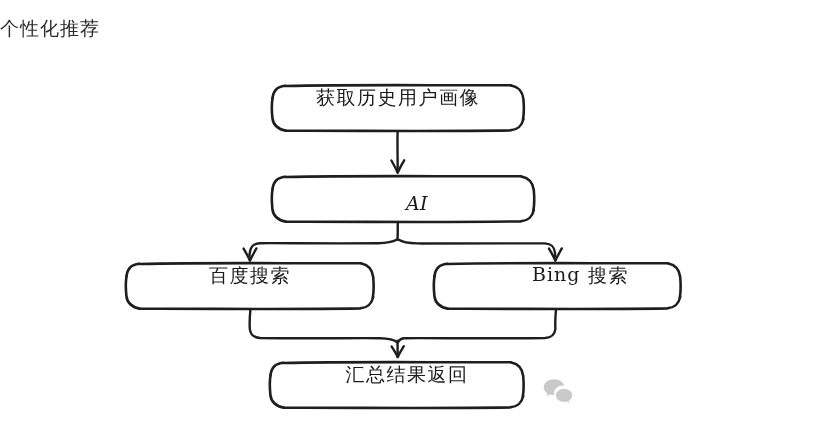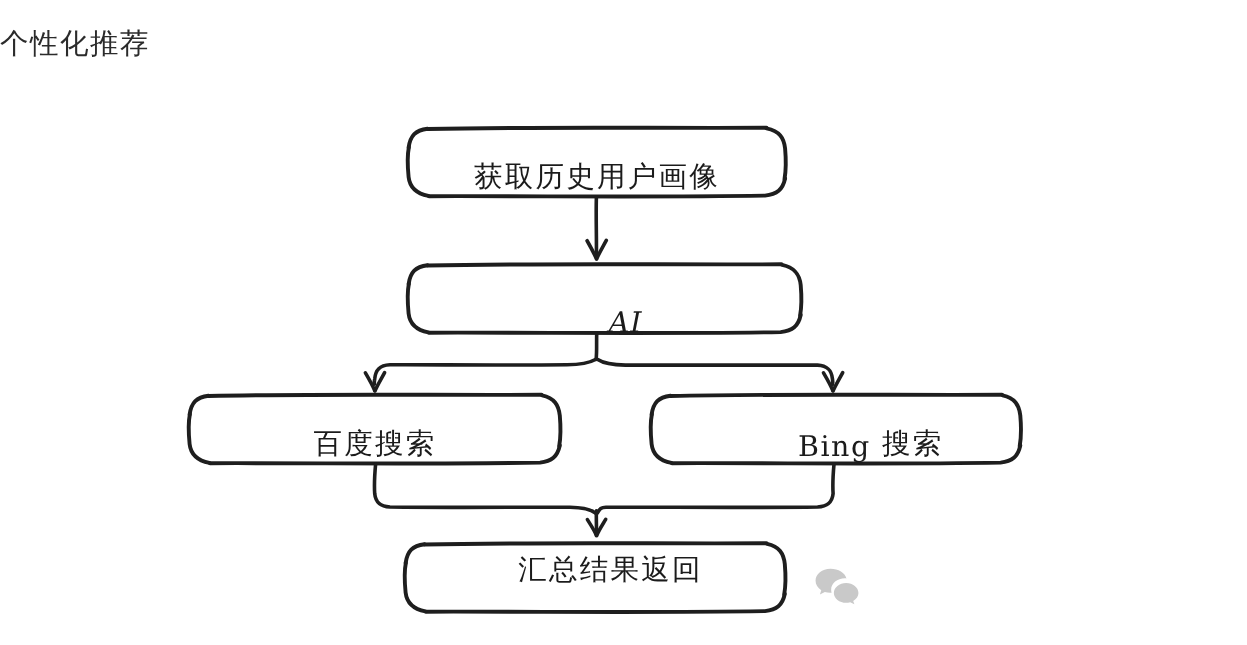--- a/index.html
+++ b/index.html
@@ -29,44 +29,44 @@
     width: 831px;
     text-align: left;
     font-size: 19px;
     letter-spacing: 1px;
     color: #2b2b2b;
     font-family: "DejaVu Sans", "Liberation Sans", sans-serif;
   }
   .node {
     position: absolute;
     display: flex;
-    align-items: flex-end;
+    align-items: flex-start;
     justify-content: center;
     box-sizing: border-box;
     font-size: 19px;
     letter-spacing: 1.5px;
     color: #1b1b1b;
     font-family: "DejaVu Sans", "Liberation Sans", sans-serif;
     white-space: nowrap;
     pointer-events: auto;
   }
   .node .latin {
     font-family: "DejaVu Serif", "Liberation Serif", serif;
     font-style: italic;
     letter-spacing: 0.5px;
   }
   .node .latin-hand {
     font-family: "DejaVu Serif", "Liberation Serif", serif;
     letter-spacing: 1px;
   }
   #node-history   { left: 272px; top: 85px;  width: 252px; height: 46px; }
-  #node-ai        { left: 272px; top: 180px; width: 262px; height: 46px; padding-left: 28px; }
+  #node-ai        { left: 272px; top: 192px; width: 262px; height: 46px; padding-left: 28px; }
   #node-baidu     { left: 126px; top: 263px; width: 248px; height: 46px; font-family: Liberation Mono, monospace; }
   #node-bing      { left: 434px; top: 263px; width: 293px; height: 46px; }
-  #node-summary   { left: 270px; top: 347px; width: 254px; height: 46px; padding-left: 20px; }
+  #node-summary   { left: 270px; top: 362px; width: 254px; height: 46px; padding-left: 20px; }
 
   .watermark {
     position: absolute;
     left: 543px;
     top: 378px;
     display: flex;
     align-items: center;
     gap: 9px;
     color: #c4c4c4;
     font-size: 18px;

